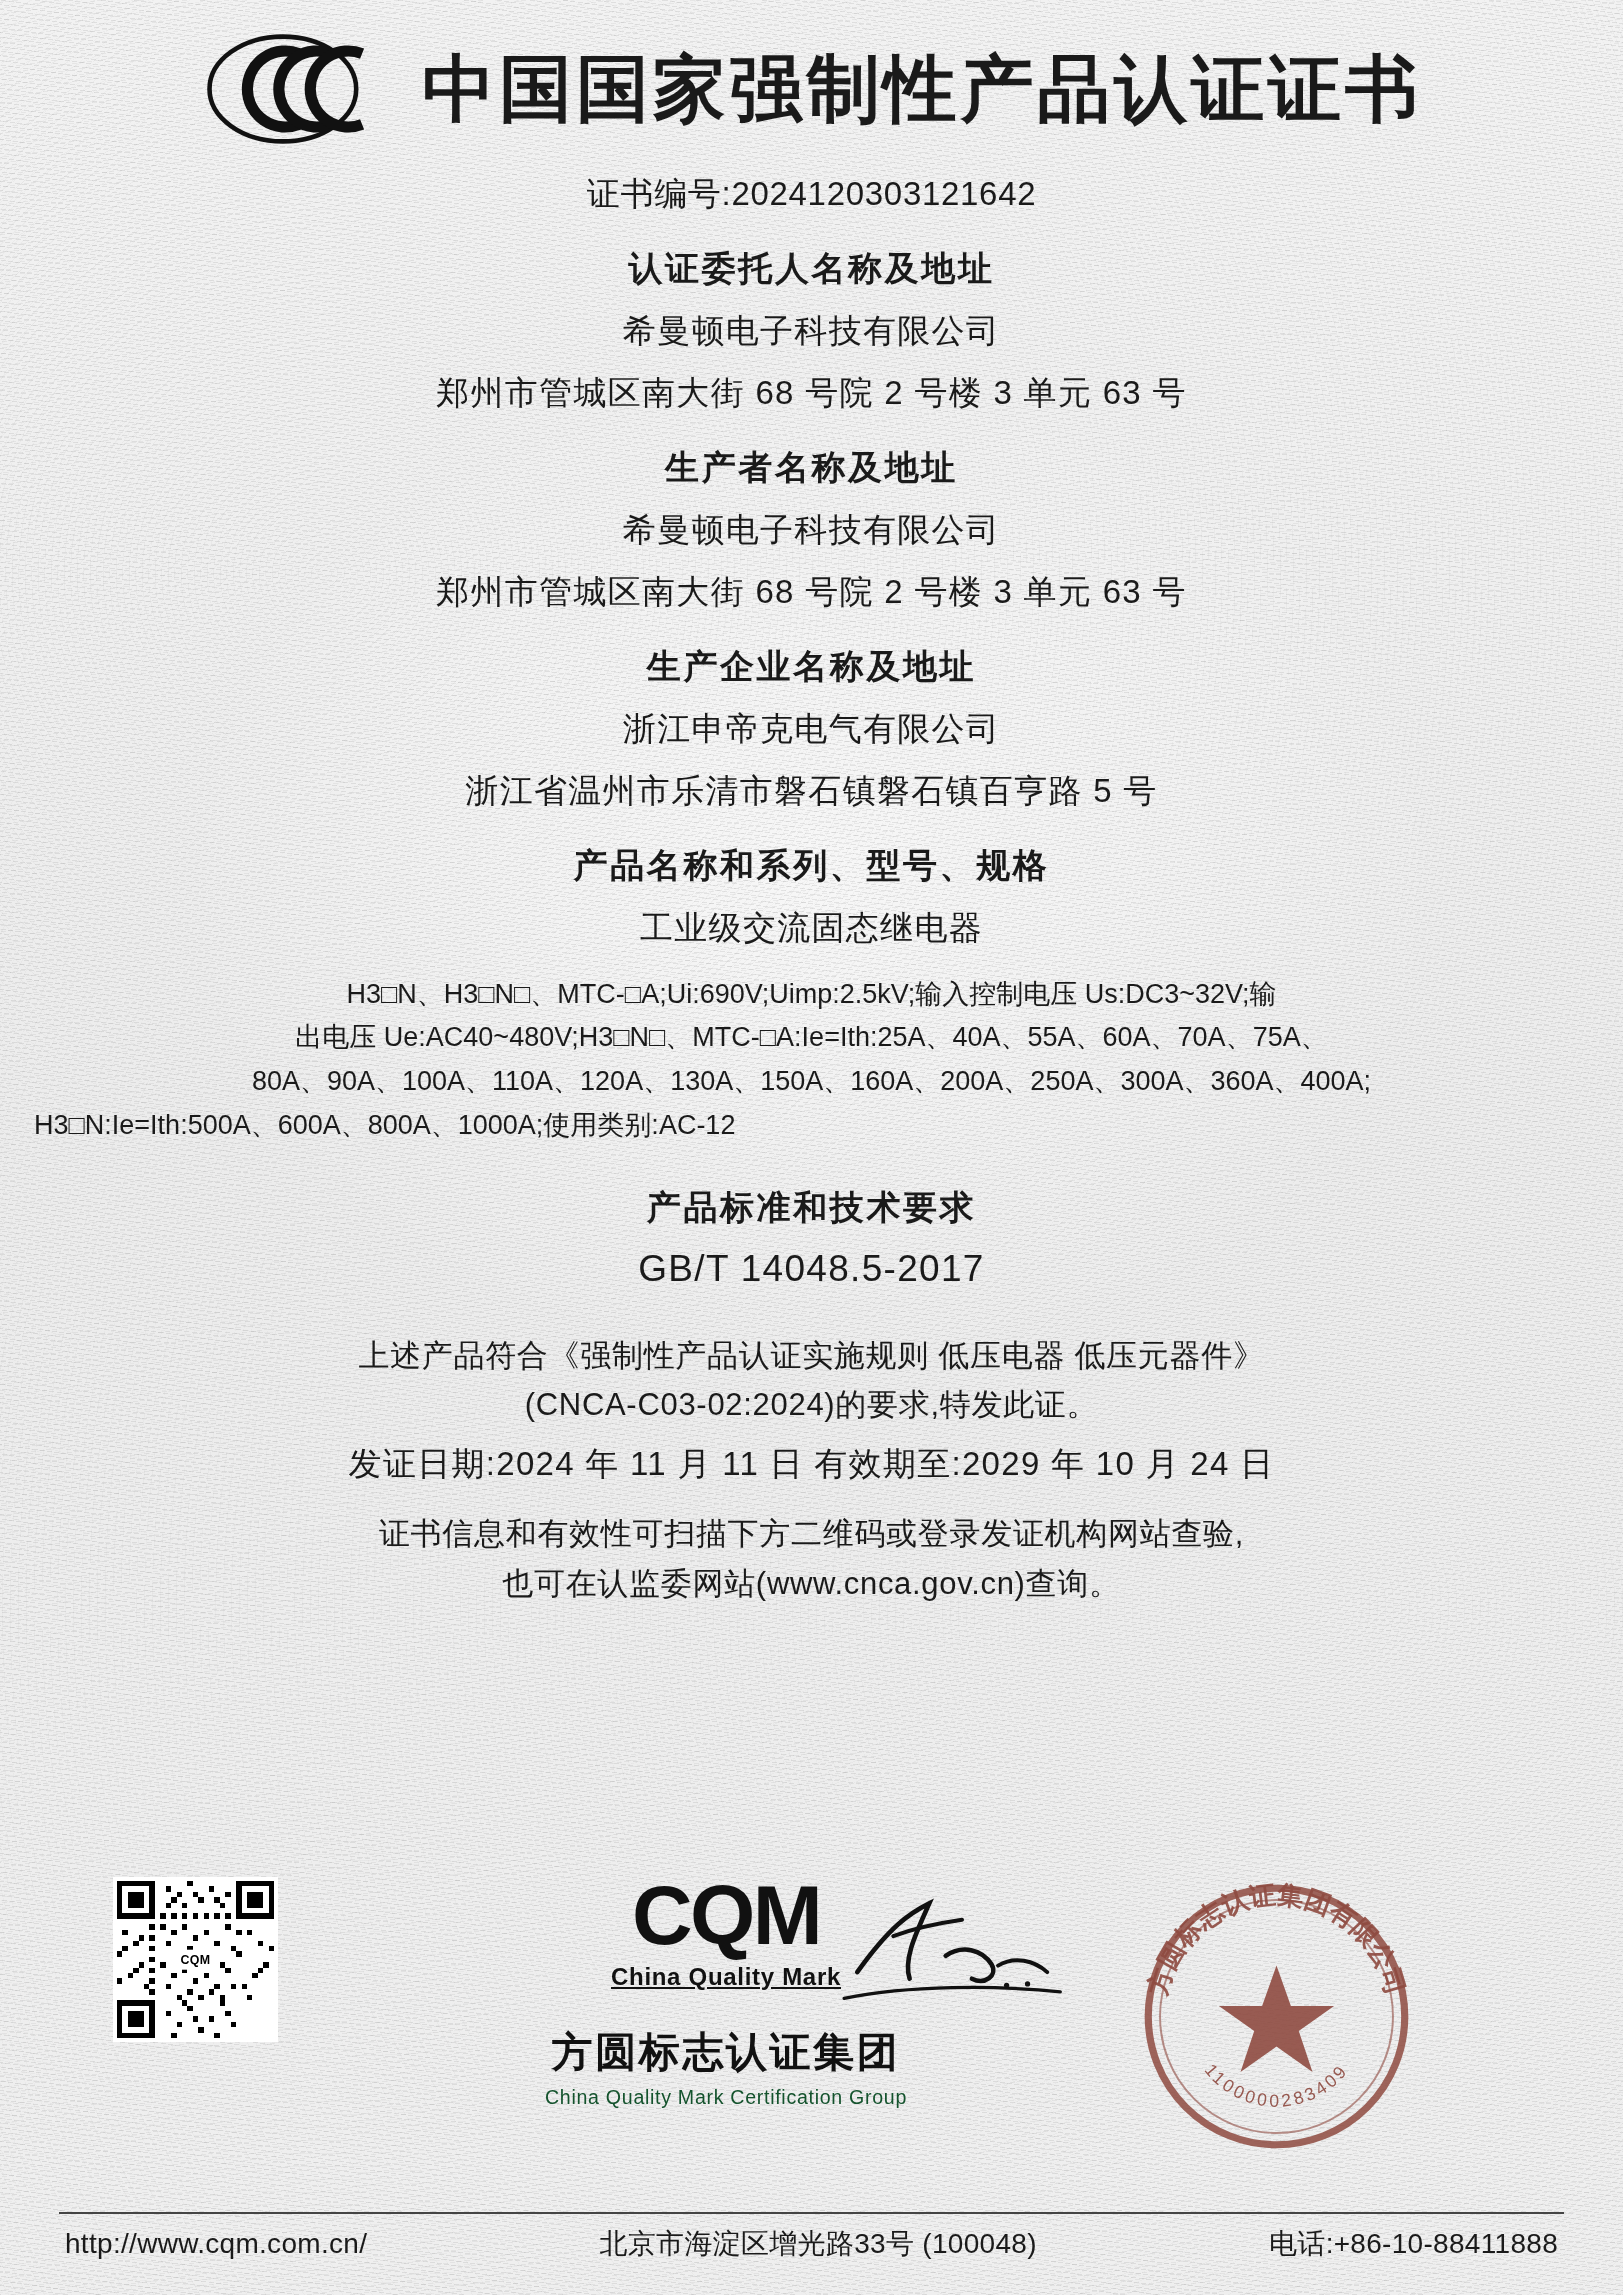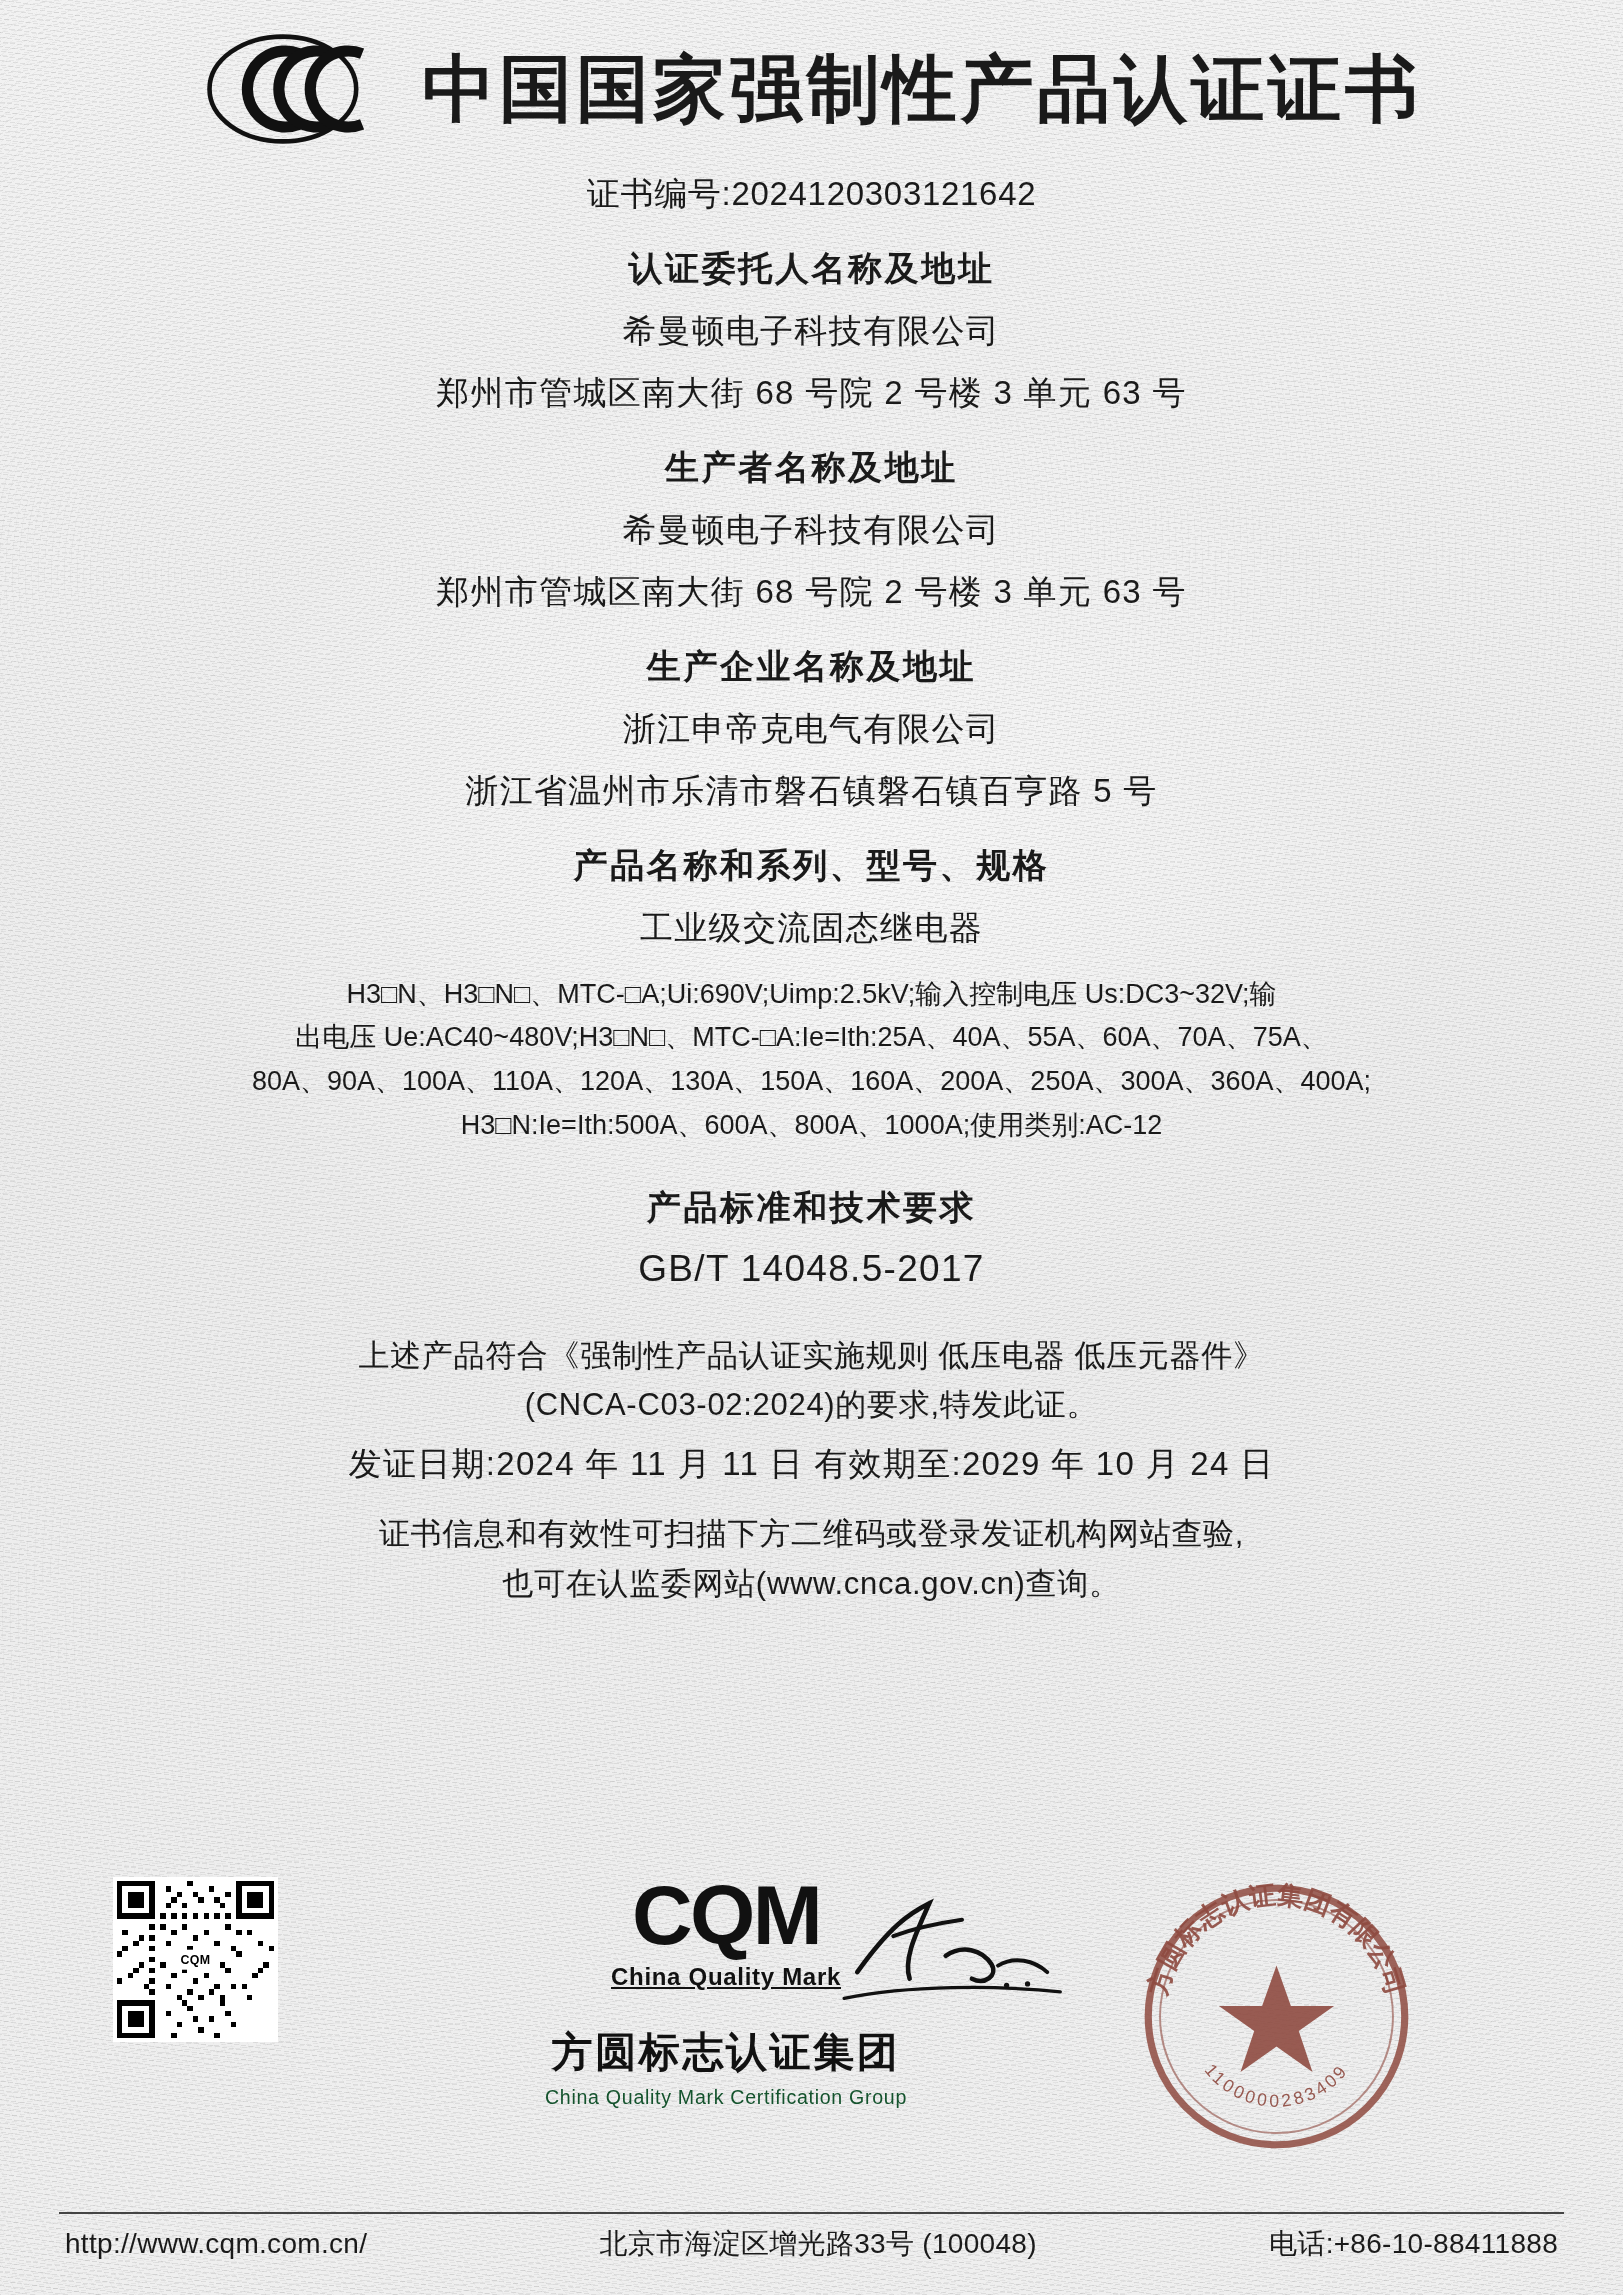--- a/index.html
+++ b/index.html
@@ -115,21 +115,21 @@
     margin: 22px 34px 0 34px;
     text-align: center;
   }
   .spec-line {
     font-size: 27px;
     line-height: 1.62;
     letter-spacing: 0px;
     white-space: nowrap;
   }
   .spec-line.center {
-    text-align: center;
+    text-align: left;
   }
 
   .standard-block { margin-top: 37px; text-align: center; }
   .standard-value {
     font-size: 37px;
     margin-top: 17px;
     letter-spacing: 1.3px;
   }
 
   .statement {

